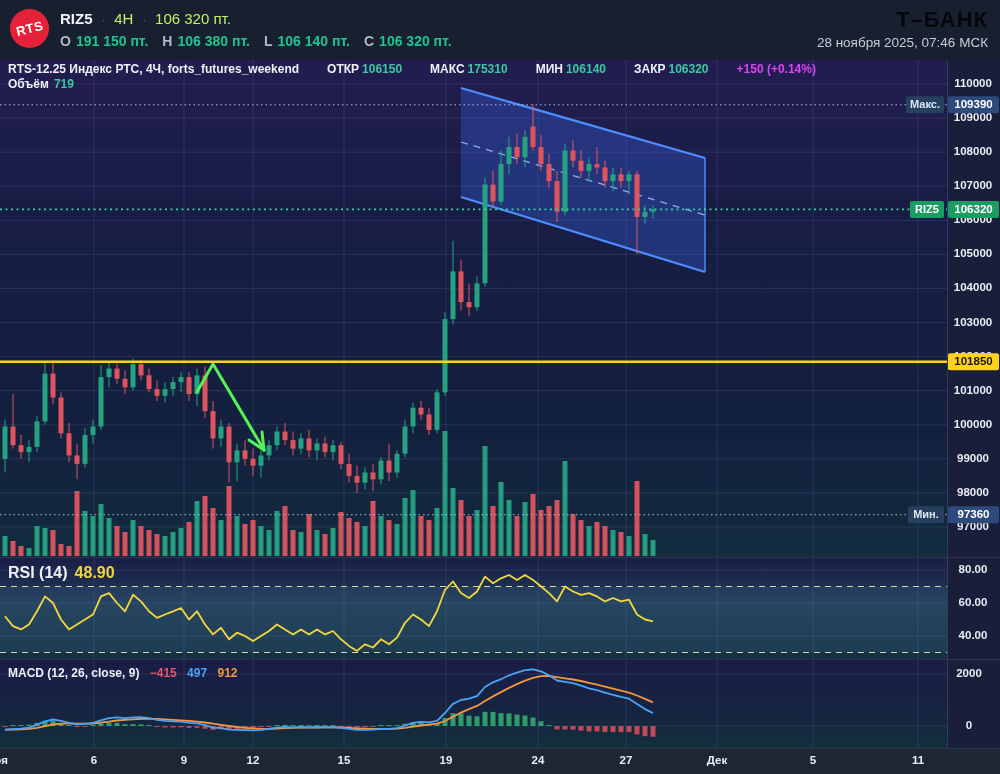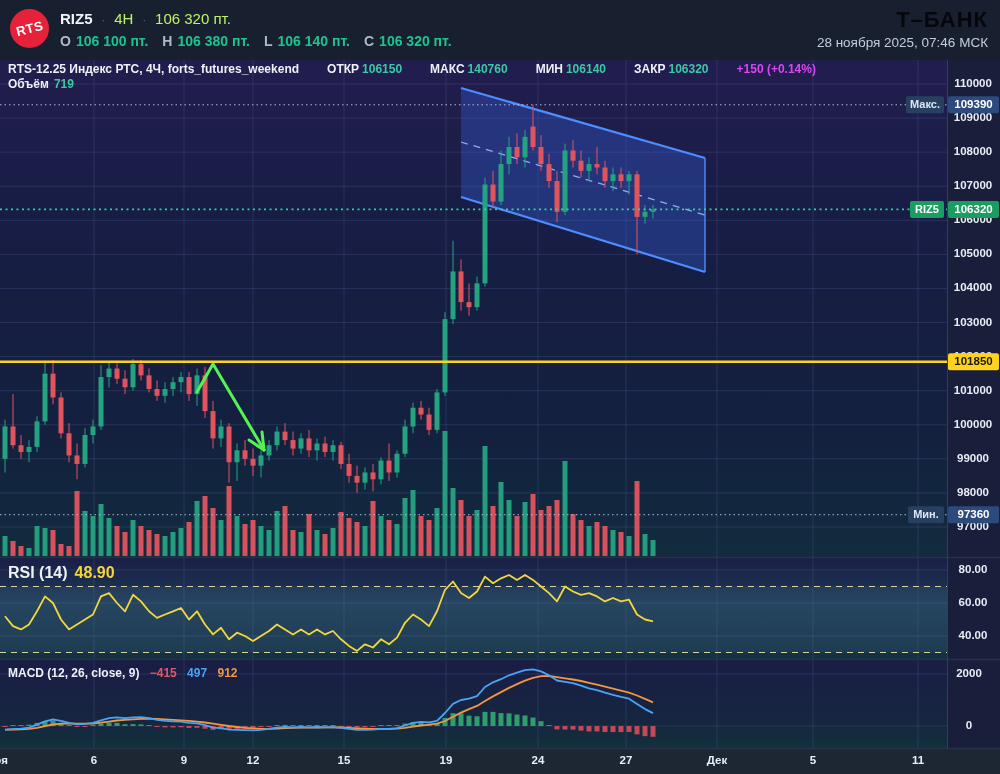--- a/index.html
+++ b/index.html
@@ -493,33 +493,33 @@
       <span>RTS</span>
     </div>
     <div class="symrow">
       <span class="sym">RIZ5</span>
       <span class="dot">·</span>
       <span class="tf">4H</span>
       <span class="dot">·</span>
       <span class="tf">106 320 пт.</span>
     </div>
     <div class="ohlcrow">
-      <span><span class="k">O</span><span class="v">106 100 пт.</span></span>
+      <span><span class="k">O</span><span class="v">191 150 пт.</span></span>
       <span><span class="k">H</span><span class="v">106 380 пт.</span></span>
       <span><span class="k">L</span><span class="v">106 140 пт.</span></span>
       <span><span class="k">C</span><span class="v">106 320 пт.</span></span>
     </div>
     <div class="bank">Т–БАНК</div>
     <div class="dt">28 ноября 2025, 07:46 МСК</div>
   </div>
 
   <div class="legend1">
     <span>RTS-12.25 Индекс РТС, 4Ч, forts_futures_weekend</span>
     <span class="pair"><span>ОТКР</span><span class="lv">106150</span></span>
-    <span class="pair"><span>МАКС</span><span class="lv">140760</span></span>
+    <span class="pair"><span>МАКС</span><span class="lv">175310</span></span>
     <span class="pair"><span>МИН</span><span class="lv">106140</span></span>
     <span class="pair"><span>ЗАКР</span><span class="lv">106320</span></span>
     <span class="chg">+150 (+0.14%)</span>
   </div>
   <div class="legend2">
     <span>Объём</span><span class="lv">719</span>
   </div>
   <div class="rsilab">
     <span>RSI (14)</span><span class="val">48.90</span>
   </div>

